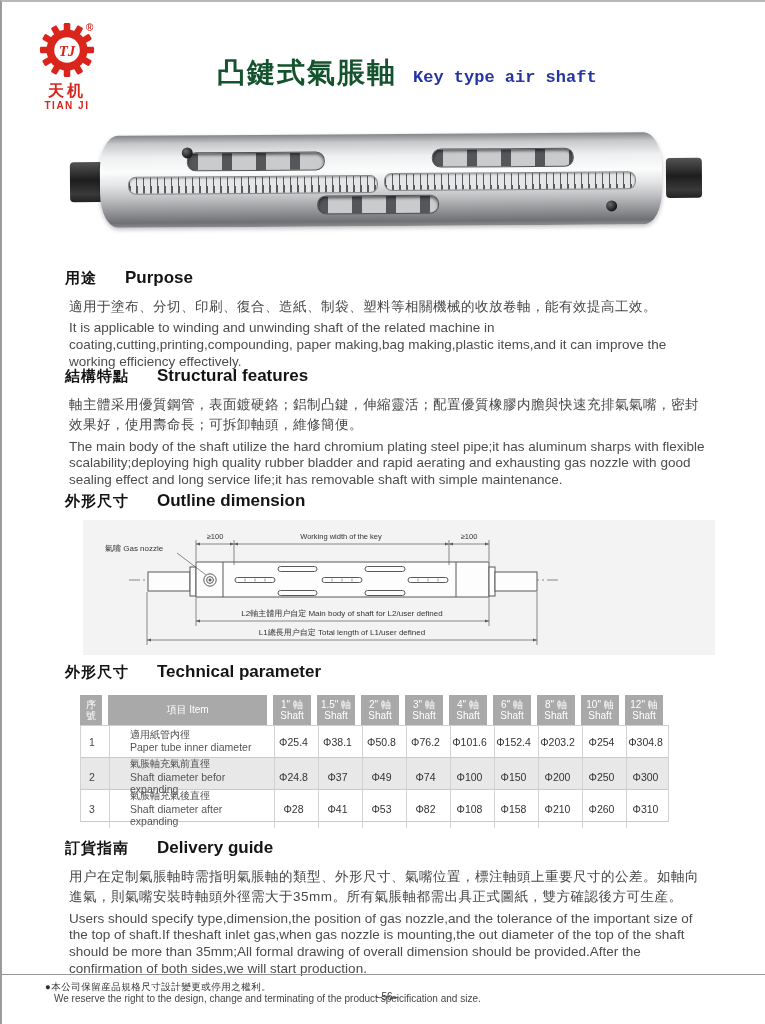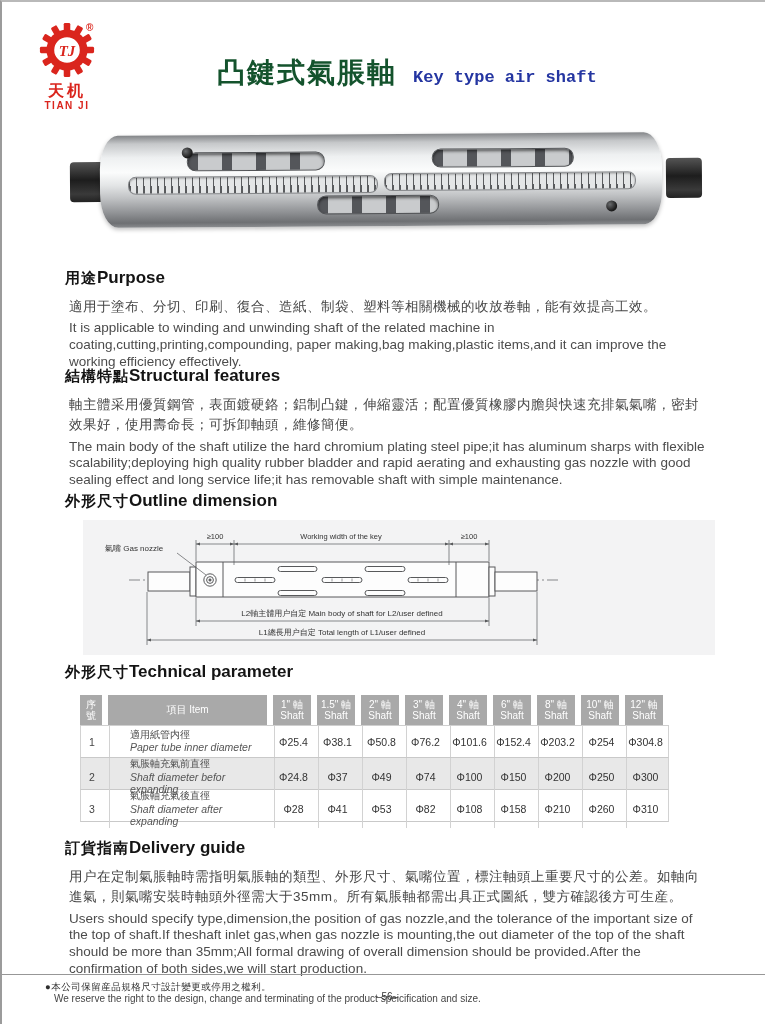--- a/index.html
+++ b/index.html
@@ -28,21 +28,21 @@
   .slots{position:absolute;height:17px;border-radius:9px;border:1px solid #515356;
        background:repeating-linear-gradient(90deg,#54565a 0 10px,#c9cbcd 10px 34px);
        box-shadow:inset 0 2px 3px rgba(0,0,0,0.55);}
   .ruler{position:absolute;height:16px;border-radius:8px;border:1px solid #85878a;
        background:#e4e6e7 repeating-linear-gradient(90deg,rgba(55,57,60,0.8) 0 1.5px,transparent 1.5px 7px);
        box-shadow:inset 0 1px 2px rgba(0,0,0,0.35);}
   .hole{position:absolute;width:11px;height:11px;border-radius:50%;
        background:radial-gradient(circle at 35% 35%,#6a6c6e,#1b1b1b 65%);}
   
   .sec{position:absolute;left:63px;width:645px;}
-  .sec h2{margin:0;display:flex;align-items:flex-end;gap:0;color:#141414;}
+  .sec h2{margin:0;display:flex;align-items:flex-end;gap:28px;color:#141414;}
   .sec h2 .hcn{font-size:15px;font-weight:bold;letter-spacing:1px;}
   .sec h2 .hen{font-size:17px;font-weight:bold;}
   .p-cn{margin:9px 0 0 4px;width:638px;font-size:13.5px;line-height:1.5;color:#474747;letter-spacing:0.5px;}
   .p-en{margin:3px 0 0 4px;width:638px;font-size:13.5px;line-height:1.24;color:#4c4c4c;}
   
   .outline-box{position:absolute;left:81px;top:518px;width:632px;height:135px;background:#f3f3f4;}
   .outline-box svg{display:block;width:100%;height:100%;}
   .dtext{font-family:"Liberation Sans","DejaVu Sans",sans-serif;fill:#333;}
   
   .ptable{position:absolute;left:78px;top:693px;width:589px;}
@@ -50,21 +50,21 @@
   .prow.head .cell{background:#a9a9a9;color:#fff;text-align:center;height:30px;
       display:flex;flex-direction:column;justify-content:center;font-size:10px;line-height:1.15;}
   .prow.head{border-bottom:1px solid #cfcfcf;}
   .prow.head .noh{white-space:pre-line;font-size:10px;}
   .prow.body{height:31px;border-bottom:1px solid #c9c9c9;border-left:1px solid #d2d2d2;border-right:1px solid #d2d2d2;}
   .prow.body>div{display:flex;flex-direction:column;justify-content:center;height:100%;box-sizing:border-box;}
   .prow.body>div + div{border-left:1px solid #d2d2d2;}
   .prow.body .no{align-items:center;font-size:10.5px;color:#444;}
   .prow.body .item{padding-left:20px;}
   .prow.body .item .icn{font-size:10px;color:#4a4a4a;line-height:1.25;}
-  .prow.body .item .ien{font-size:10.5px;color:#555;line-height:1.2;font-style:italic;}
+  .prow.body .item .ien{font-size:10.5px;color:#555;line-height:1.2;}
   .prow.body .val{align-items:center;font-size:10.5px;color:#333;}
   .prow.alt{background:#e8e8e8;}
   
   .foot-line{position:absolute;left:0;top:972px;width:765px;border-top:1.5px solid #979797;}
   .foot-cn{position:absolute;left:43px;top:979px;font-size:9.5px;color:#2e2e2e;letter-spacing:0.5px;}
   .foot-en{position:absolute;left:52px;top:991px;font-size:10px;color:#454545;}
   .page-no{position:absolute;left:374px;top:989px;font-size:10px;color:#333;}
 </style>
 </head>
 <body>

